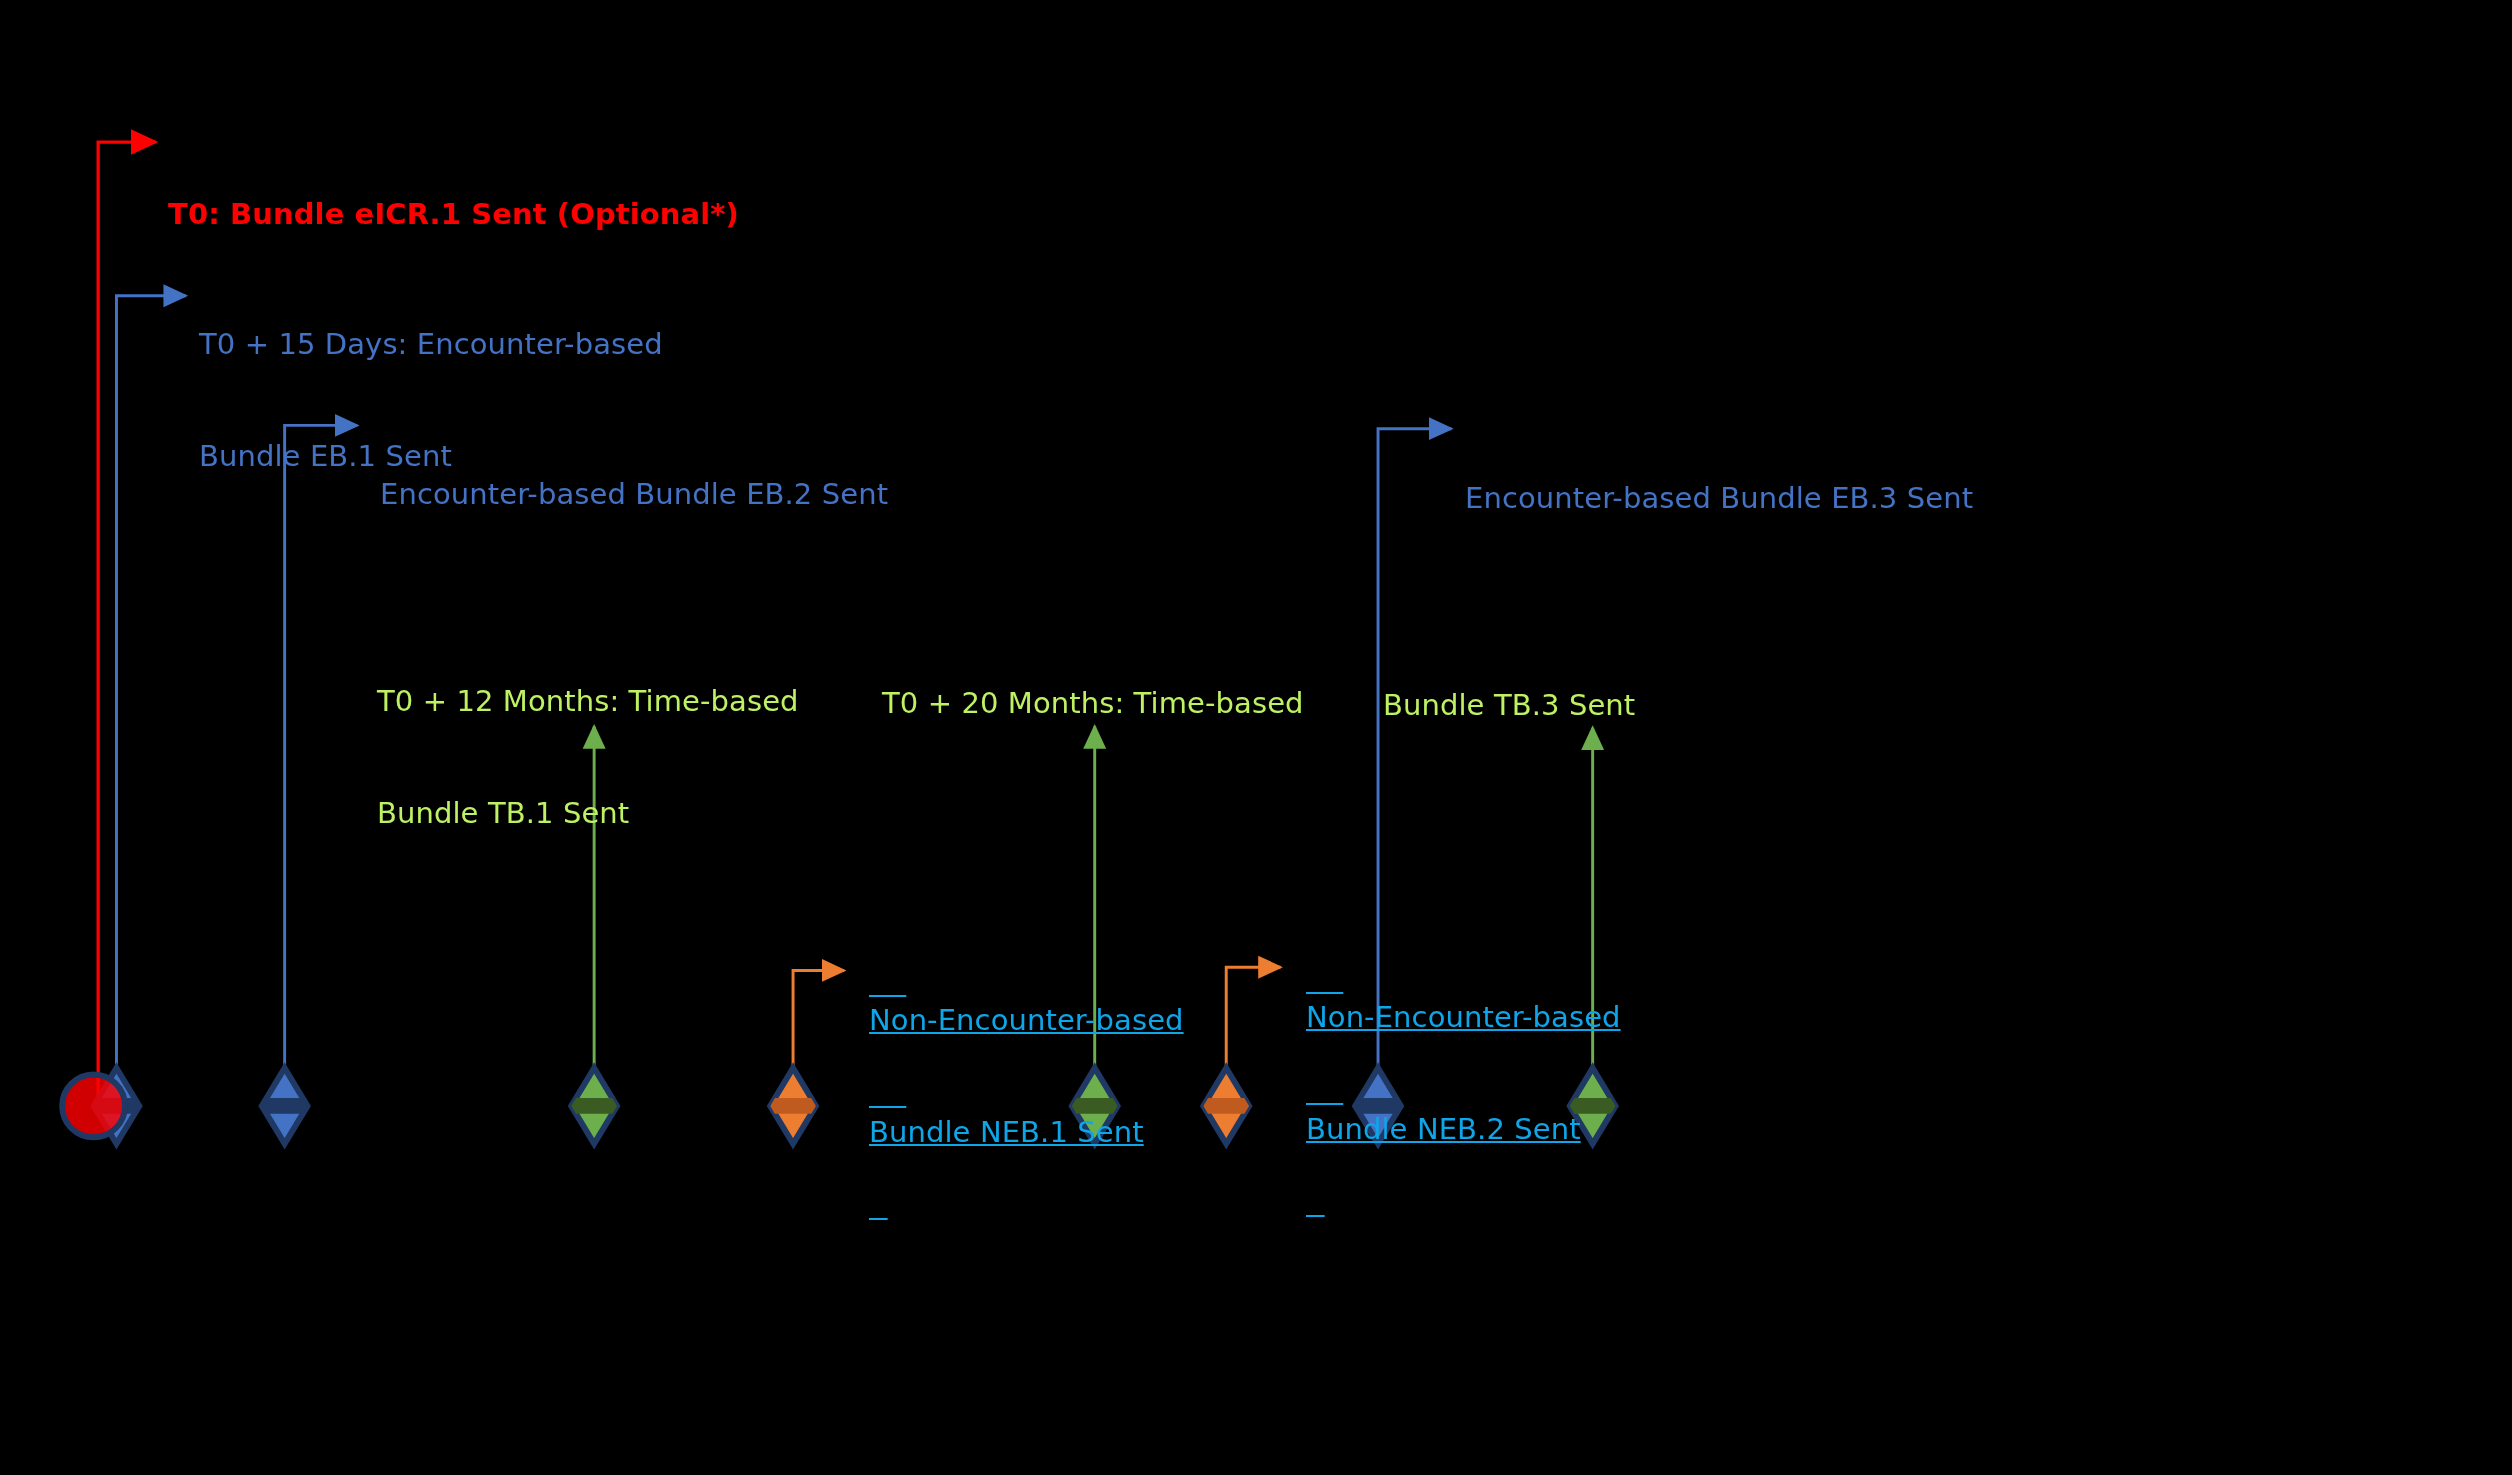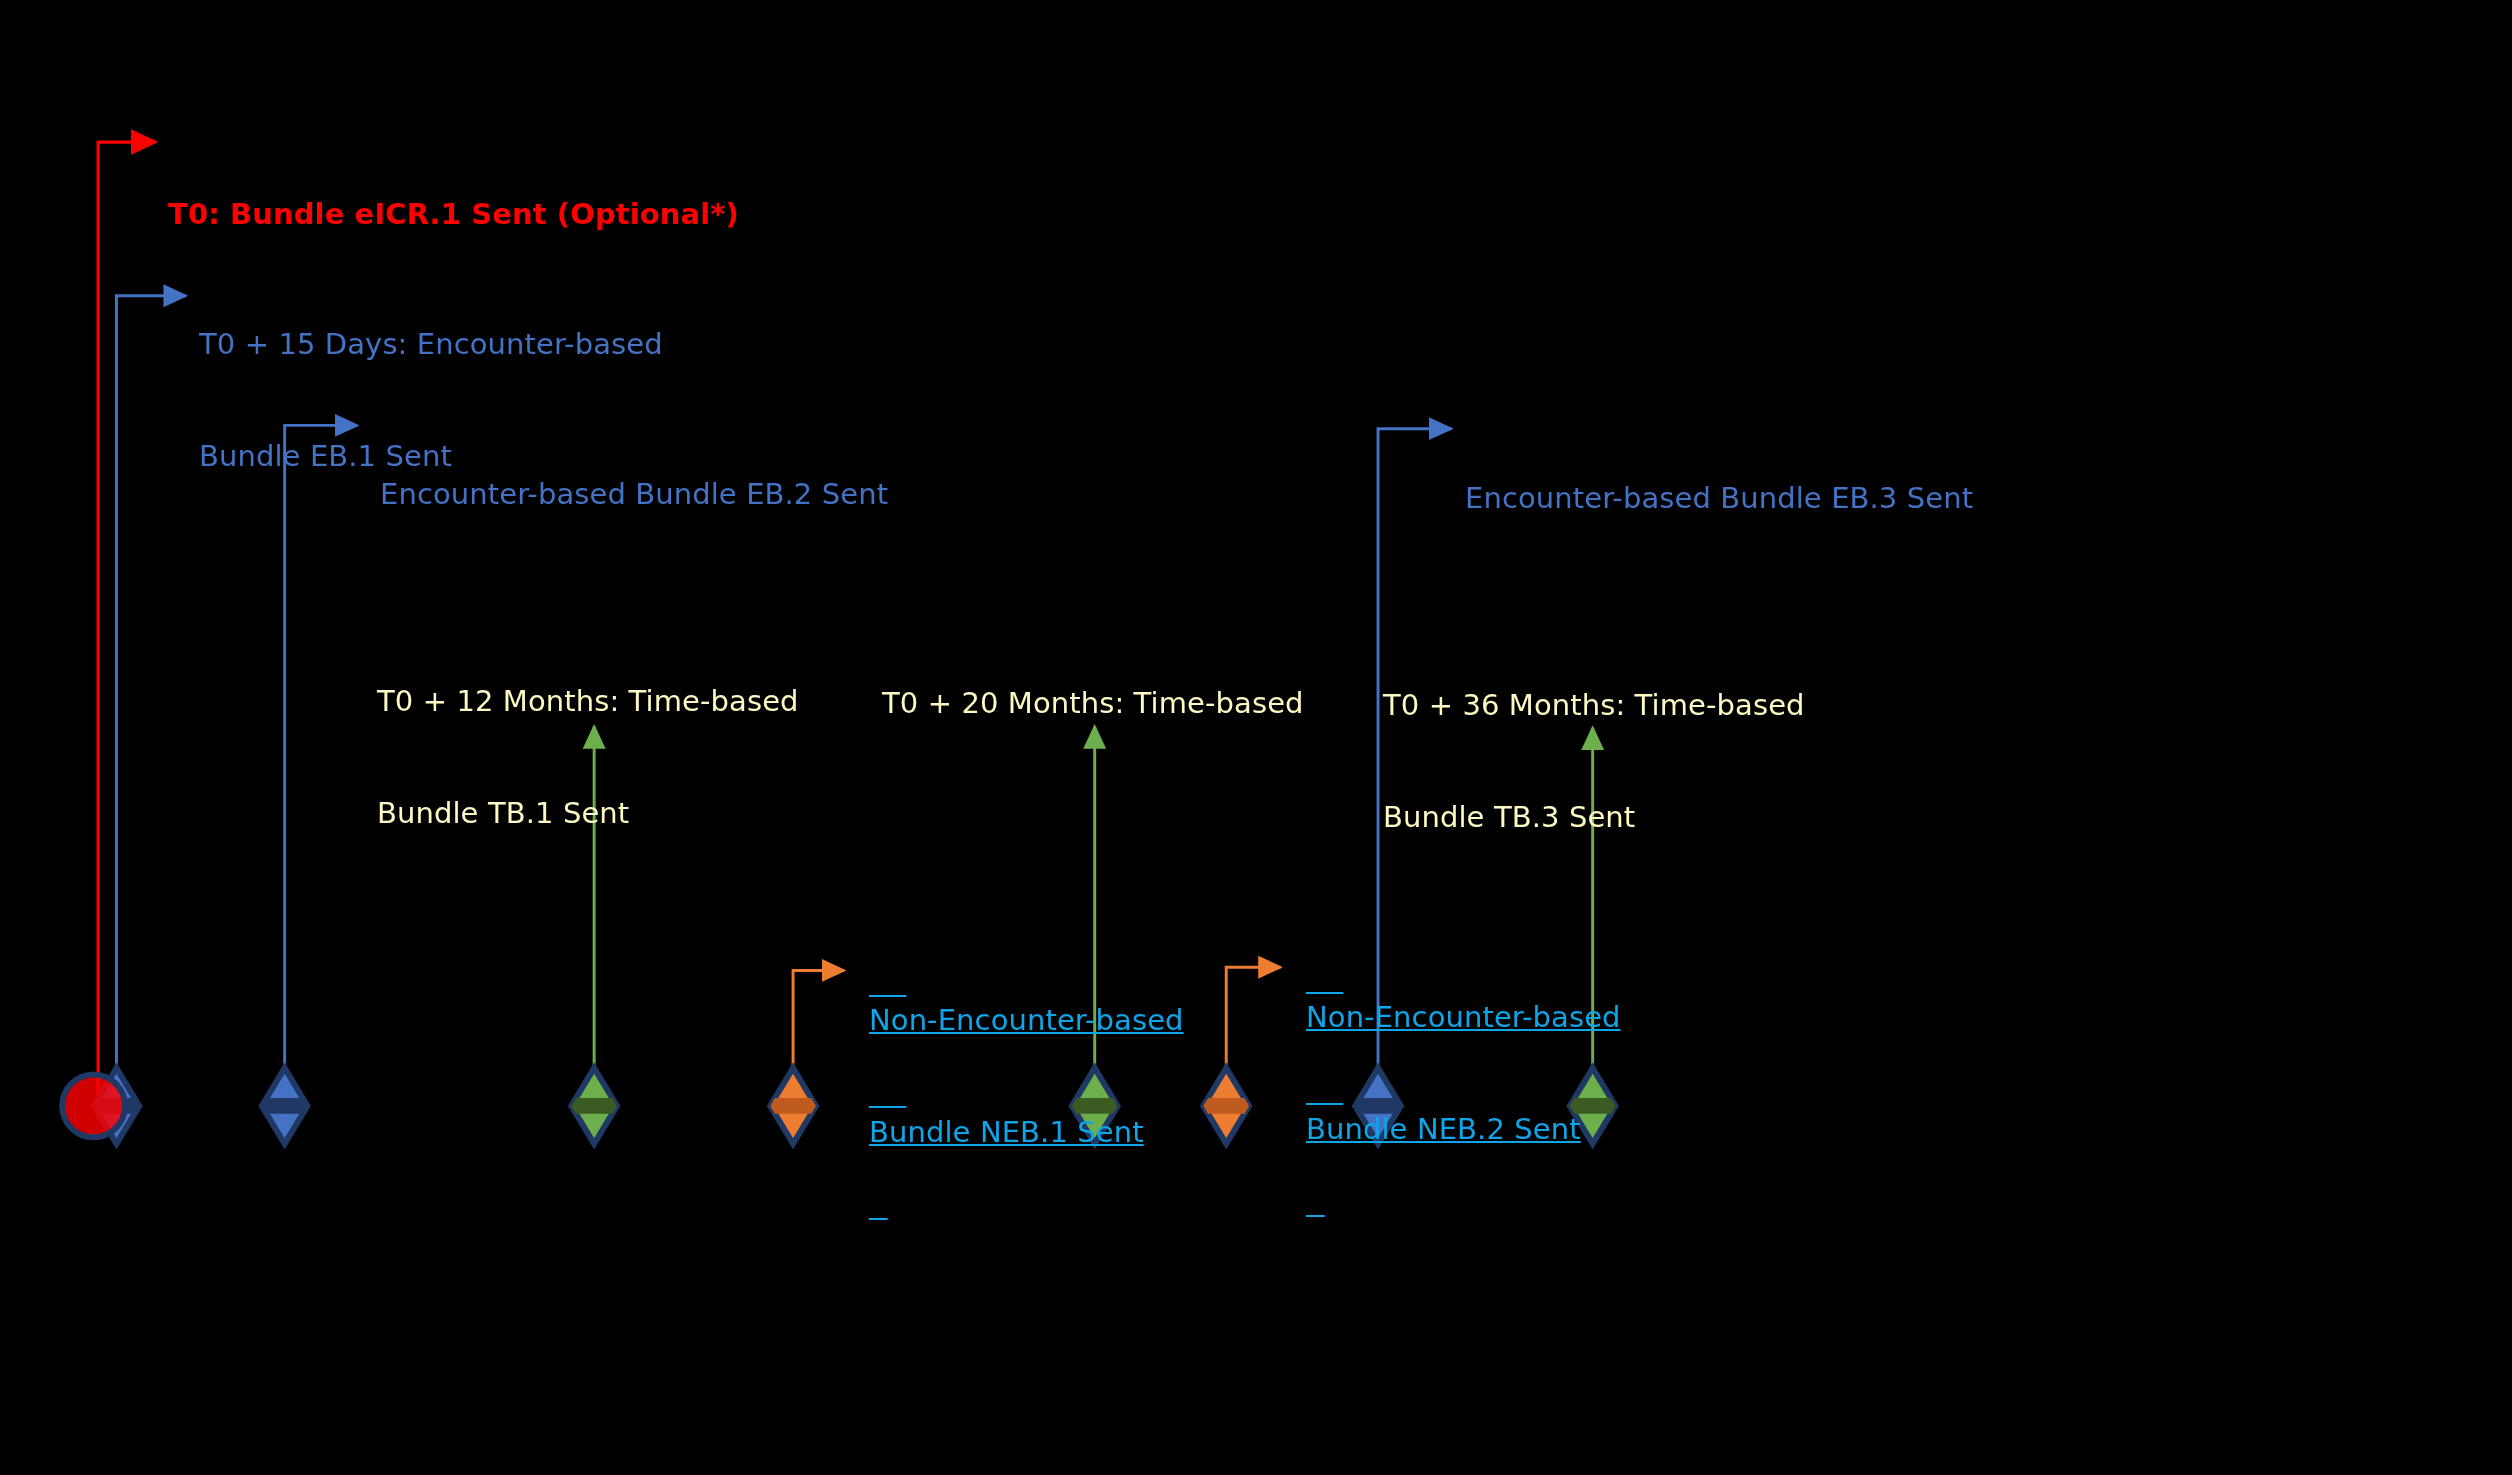--- a/index.html
+++ b/index.html
@@ -14,21 +14,21 @@
     position:absolute;
     white-space:pre;
     font-size:29px;
     line-height:1.28;
     letter-spacing:0.1px;
     font-weight:400;
   }
   .lbl.bold{font-weight:700;}
   .lbl.red{color:#FF0000;}
   .lbl.blue{color:#4472C4;}
-  .lbl.green{color:#fef9c3;}
+  .lbl.green{color:#bef264;}
   .lbl.orange{color:#0ea5e9;text-decoration:underline;}
 </style>
 </head>
 <body>
 
 <div id="stage">
 
   <svg id="canvas" viewBox="0 0 3839 2254" xmlns="http://www.w3.org/2000/svg">
 
     <defs>
@@ -177,21 +177,20 @@
   <div class="lbl green" style="left:377px;top:609px;">
     <div>T0 + 12 Months: Time-based</div>
     <div>Bundle TB.1 Sent</div>
   </div>
 
   <div class="lbl green" style="left:882px;top:611px;">
     <div>T0 + 20 Months: Time-based</div>
   </div>
 
   <div class="lbl green" style="left:1383px;top:613px;">
-    <div>T0 + 36 Months: Time-based</div>
     <div>Bundle TB.3 Sent</div>
   </div>
 
   <div class="lbl orange" style="left:869px;top:928px;">
     <div>Non-Encounter-based</div>
     <div>Bundle NEB.1 Sent</div>
   </div>
 
   <div class="lbl orange" style="left:1306px;top:925px;">
     <div>Non-Encounter-based</div>

